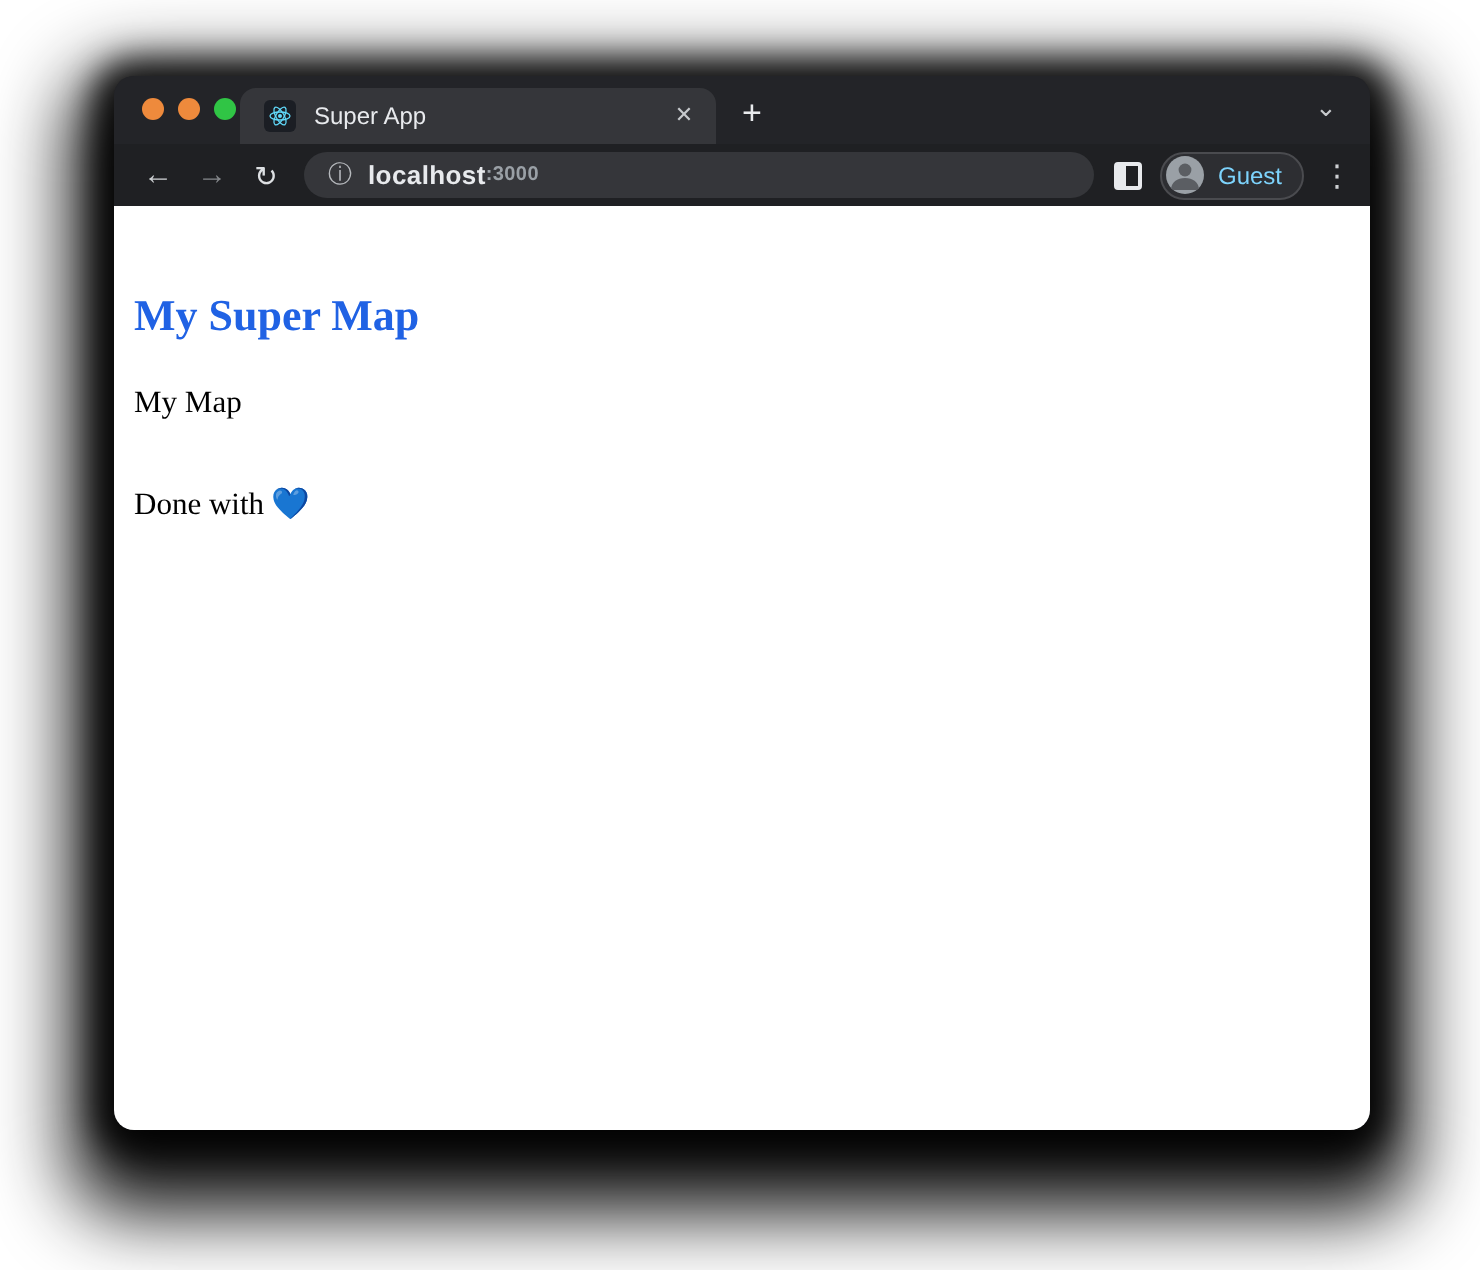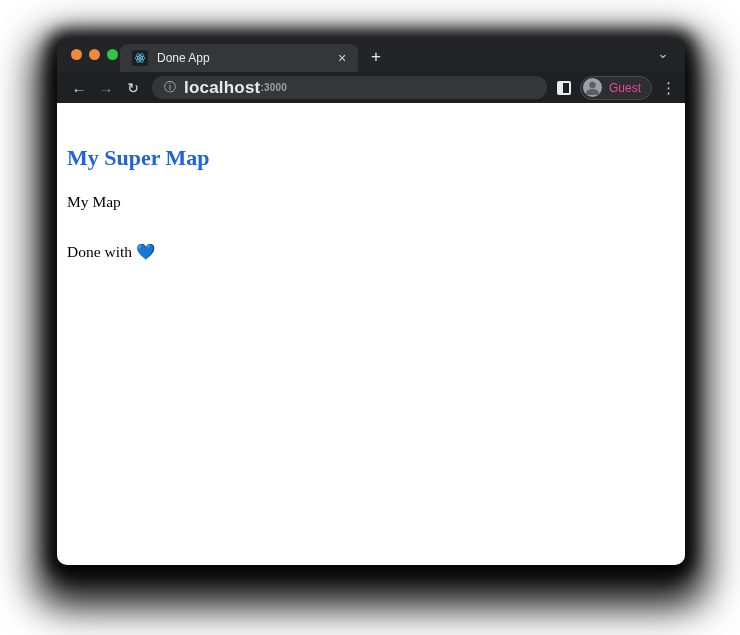--- a/index.html
+++ b/index.html
@@ -45,33 +45,33 @@
     padding: 0 10px; flex: 0 0 auto; }
   .nav-btn { width: 24px; height: 24px; text-align: center; line-height: 24px;
     font-size: 15px; cursor: pointer; flex: 0 0 auto; }
   .nav-back { color: #cdd0d3; }
   .nav-fwd { color: #84878b; margin-left: 3px; }
   .nav-refresh { color: #dde0e3; margin-left: 3px; font-size: 14px; }
 
   .urlbar { margin-left: 7px; width: 395px; height: 23px; background: #35363a;
     border-radius: 12px; display: flex; align-items: center; padding: 0 12px; cursor: text; }
   .info-icon { color: #b6b9bd; font-size: 12px; margin-right: 8px; }
-  .url-host { color: #e8eaed; font-size: 17px; font-weight: bold; letter-spacing: .2px; }
+  .url-host { color: #e8eaed; font-size: 13px; font-weight: bold; letter-spacing: .2px; }
   .url-port { color: #9aa0a6; font-size: 10px; font-weight: bold; letter-spacing: .2px; }
 
   .toolbar-right { margin-left: auto; display: flex; align-items: center; gap: 9px; }
   .sidepanel-icon { width: 14px; height: 14px; border: 2px solid #e8eaed; border-radius: 2px;
     position: relative; cursor: pointer; }
   .sidepanel-icon .fill { position: absolute; left: 0; top: 0; width: 4px; height: 10px; background: #e8eaed; }
 
   .profile-pill { height: 24px; background: #2d2e32; border: 1px solid #4a4b4f;
     border-radius: 12px; display: flex; align-items: center; padding: 0 10px 0 2px; cursor: pointer; }
   .avatar { width: 19px; height: 19px; border-radius: 50%; background: #9aa0a6; overflow: hidden;
     display: flex; align-items: center; justify-content: center; }
-  .profile-label { color: #ec4899; font-size: 12px; margin-left: 7px; }
+  .profile-label { color: #7dd3fc; font-size: 12px; margin-left: 7px; }
 
   .menu-dots { color: #cdd0d3; font-size: 15px; width: 14px; text-align: center;
     cursor: pointer; letter-spacing: 0; }
 
   
   .content { flex: 1 1 auto; background: #ffffff; border-radius: 0 0 10px 10px;
     padding: 11px 10px; overflow: hidden; font-family: "Liberation Serif", serif; }
   .page-title { margin-top: 31px; font-size: 22px; font-weight: bold; line-height: 1.15;
     font-family: "Liberation Serif", serif; }
   .page-line-1 { margin-top: 23px; font-size: 15.5px; color: #000000; }
@@ -94,21 +94,21 @@
         <span class="favicon">
           <svg width="12" height="12" viewBox="0 0 24 24">
             <g stroke="#61dafb" stroke-width="1.3" fill="none">
               <ellipse cx="12" cy="12" rx="10" ry="4"></ellipse>
               <ellipse cx="12" cy="12" rx="10" ry="4" transform="rotate(60 12 12)"></ellipse>
               <ellipse cx="12" cy="12" rx="10" ry="4" transform="rotate(120 12 12)"></ellipse>
             </g>
             <circle cx="12" cy="12" r="2" fill="#61dafb"></circle>
           </svg>
         </span>
-        <span class="tab-title">Done App</span>
+        <span class="tab-title">Super App</span>
         <span class="tab-close">✕</span>
       </div>
 
       <div class="newtab">+</div>
       <div class="tab-chevron">⌄</div>
     </div>
 
     <div class="toolbar">
       <span class="nav-btn nav-back">←</span>
       <span class="nav-btn nav-fwd">→</span>

